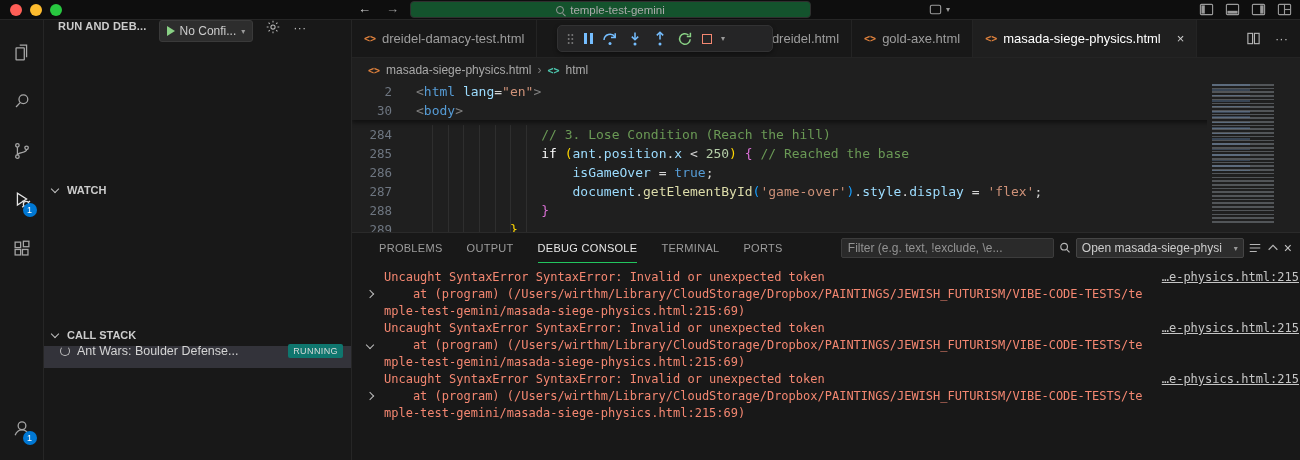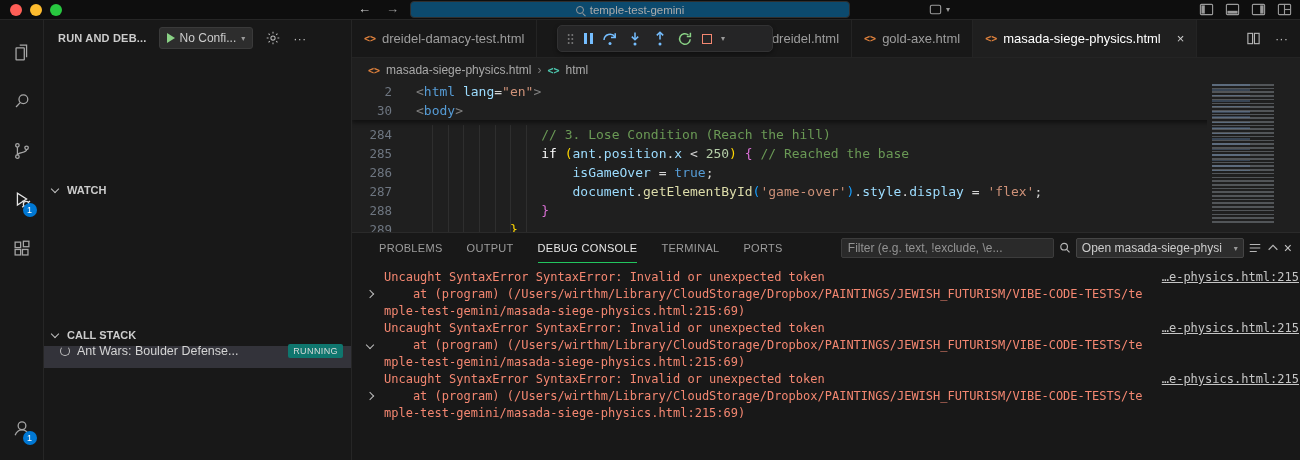--- a/index.html
+++ b/index.html
@@ -6,36 +6,36 @@
   html,body{width:1300px;height:460px;overflow:hidden}
   body{position:relative;background:#1f1f1f;font-family:"Liberation Sans",sans-serif;color:#cccccc;font-size:13px}
   svg{display:block}
 
   
   .titlebar{position:absolute;left:0;top:0;width:1300px;height:20px;background:#0e0e0e;border-bottom:1px solid #262626;z-index:40}
   .light{position:absolute;top:4px;width:12px;height:12px;border-radius:50%}
   .light.red{left:10px;background:#ff5f57}.light.yellow{left:30px;background:#febc2e}.light.green{left:50px;background:#28c840}
   .navarrow{position:absolute;top:1px;font-size:13px;color:#cfcfcf;cursor:default}
   .navarrow.fwd{color:#9a9a9a}
-  .cmdcenter{position:absolute;left:410px;top:1px;width:440px;height:17px;background:#0c4a6e;border:1px solid #2f2f2f;border-radius:4px;display:flex;align-items:center;justify-content:center;gap:6px;color:#ababab;font-size:11.5px}
+  .cmdcenter{position:absolute;left:410px;top:1px;width:401px;height:17px;background:#14532d;border:1px solid #2f2f2f;border-radius:4px;display:flex;align-items:center;justify-content:center;gap:6px;color:#ababab;font-size:11.5px}
   .mag{width:8px;height:8px;border:1.3px solid #9a9a9a;border-radius:50%;position:relative;flex:none}
   .mag::after{content:"";position:absolute;left:6px;top:6px;width:4px;height:1.3px;background:#9a9a9a;transform:rotate(45deg);transform-origin:0 0}
   .tb-extra{position:absolute;left:928px;top:2px;display:flex;align-items:center;gap:3px;color:#9a9a9a}
   .tb-right{position:absolute;right:8px;top:2px;display:flex;gap:11px;align-items:center}
   .chev-txt{font-size:8px;color:#9a9a9a}
 
   
   .activitybar{position:absolute;left:0;top:20px;bottom:0;width:44px;background:#181818;border-right:1px solid #262626;display:flex;flex-direction:column;align-items:center;padding-top:8px;z-index:30}
   .abar-item{position:relative;width:44px;height:49px;display:flex;align-items:center;justify-content:center}
   .badge{position:absolute;right:7px;bottom:7px;min-width:14px;height:14px;border-radius:8px;background:#0078d4;color:#fff;font-size:9px;line-height:14px;text-align:center;padding:0 3px}
   .abar-bottom{margin-top:auto;margin-bottom:8px}
 
   
   .sidebar{position:absolute;left:44px;top:20px;bottom:0;width:307px;background:#181818;z-index:20}
-  .side-toolbar{display:flex;align-items:center;height:36px;padding:0 8px 0 14px}
+  .side-toolbar{display:flex;align-items:flex-start;height:36px;padding:0 8px 0 14px}
   .side-title{font-size:11px;font-weight:bold;color:#cccccc;letter-spacing:.2px;white-space:nowrap}
   .cfg-btn{margin-left:12px;display:flex;align-items:center;gap:5px;background:#2d2d2d;border:1px solid #3a3a3a;border-radius:3px;height:22px;padding:0 7px;font-size:12px;color:#cccccc;white-space:nowrap}
   .play{width:0;height:0;border-left:8px solid #89d185;border-top:5px solid transparent;border-bottom:5px solid transparent}
   .icon-btn{margin-left:13px;color:#b6b6b6;display:flex;align-items:center}
   .sec-header{display:flex;align-items:center;height:22px;padding-left:8px;font-size:11px;font-weight:bold;color:#cccccc}
   .sec-body-a{height:123px}.sec-body-b{height:123px}
   .chevron{width:6px;height:6px;border-right:1.2px solid #c0c0c0;border-bottom:1.2px solid #c0c0c0;transform:rotate(45deg);margin-right:9px;margin-top:-3px;flex:none}
   .cs-row{display:flex;align-items:center;height:22px;background:#33333a;padding:0 8px 12px 16px;font-size:12.5px;color:#d4d4d4}
   .spinner{width:10px;height:10px;border:1.5px solid #bdbdbd;border-top-color:transparent;border-radius:50%;margin-right:7px;flex:none}
   .cs-label{white-space:nowrap;overflow:hidden;text-overflow:ellipsis;max-width:200px}

